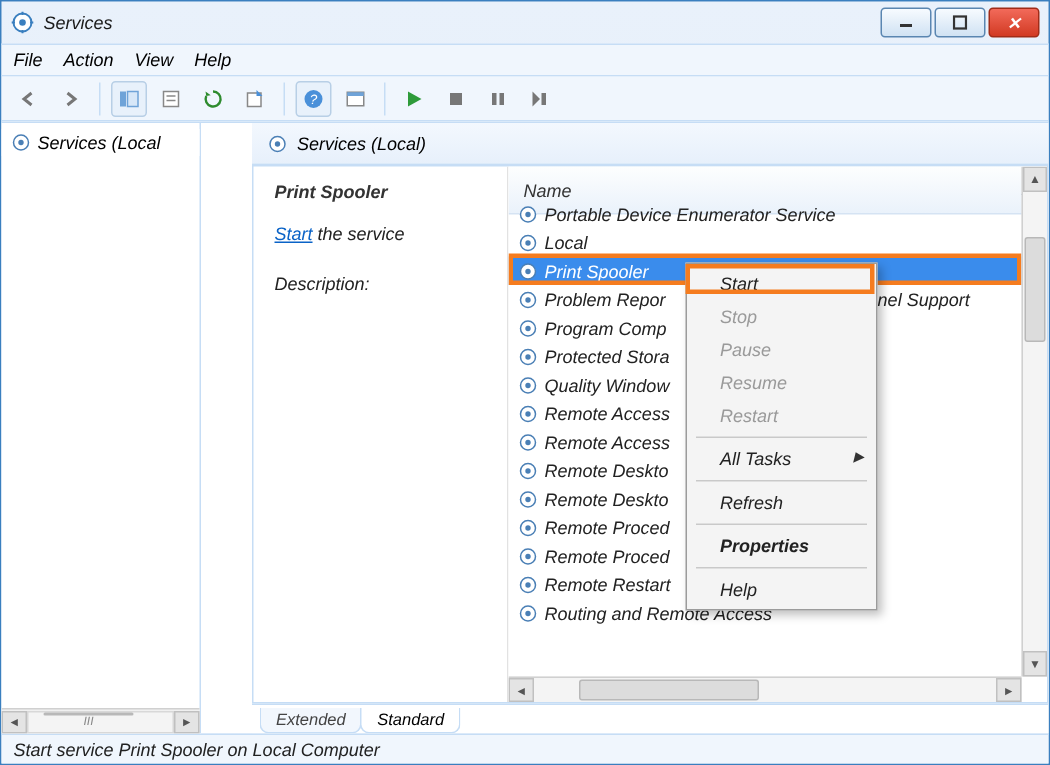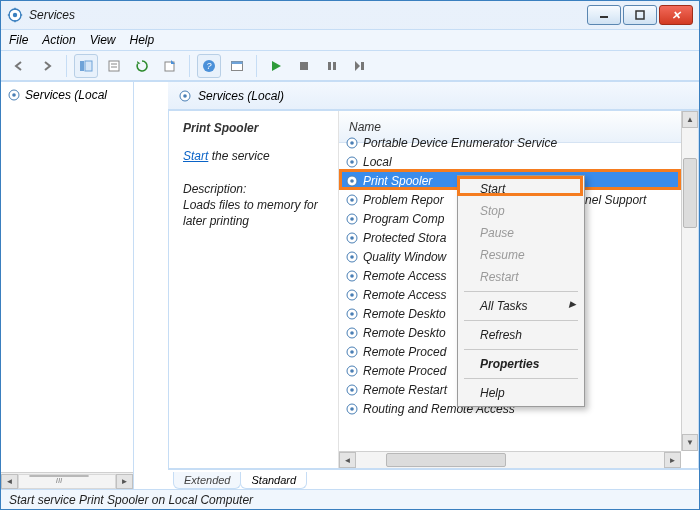--- a/index.html
+++ b/index.html
@@ -370,21 +370,20 @@
       </div>
 
       <div class="rightcontent">
         <div class="detailpane">
           <div class="svcname">Print Spooler</div>
           <div>
             <a>Start</a><span> the service</span>
           </div>
           <div class="descrow">
             <div>Description:</div>
-            <div>Loads files to memory for later printing</div>
           </div>
         </div>
 
         <div class="listpane">
           <div class="colheader">
             <div class="cell">
               <span>Name</span>
               <span class="sortarrow">▲</span>
             </div>
           </div>

